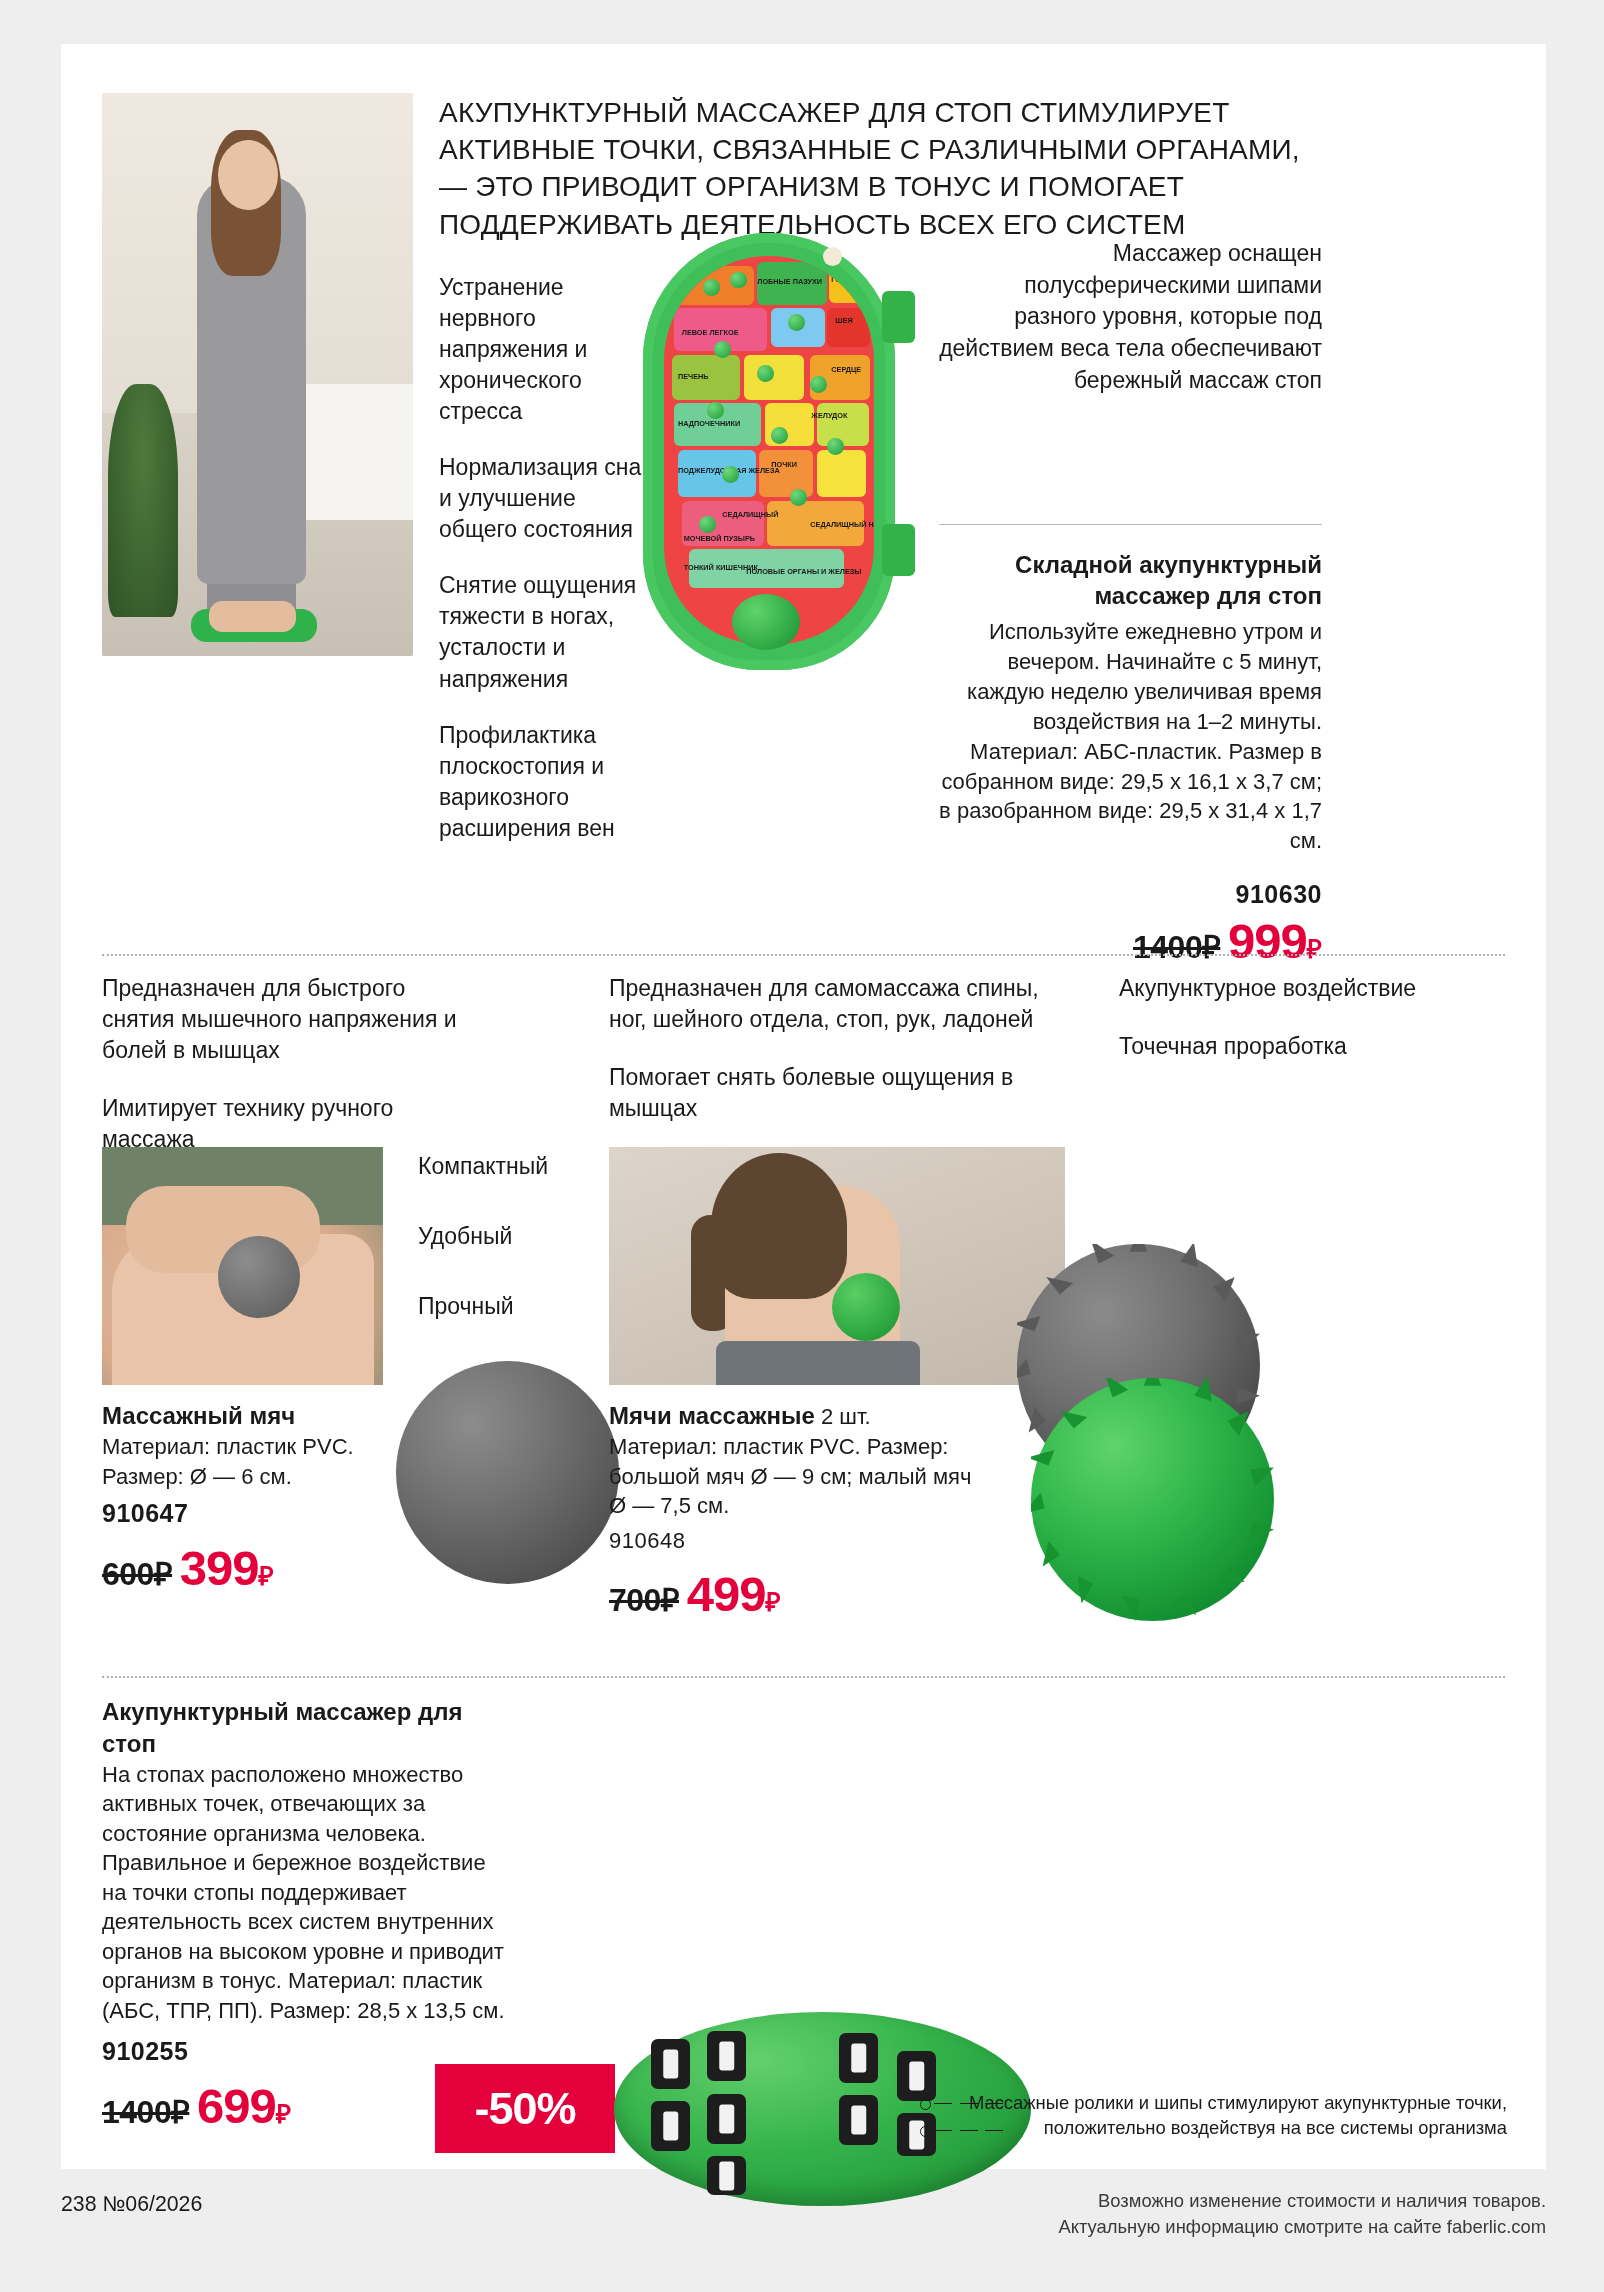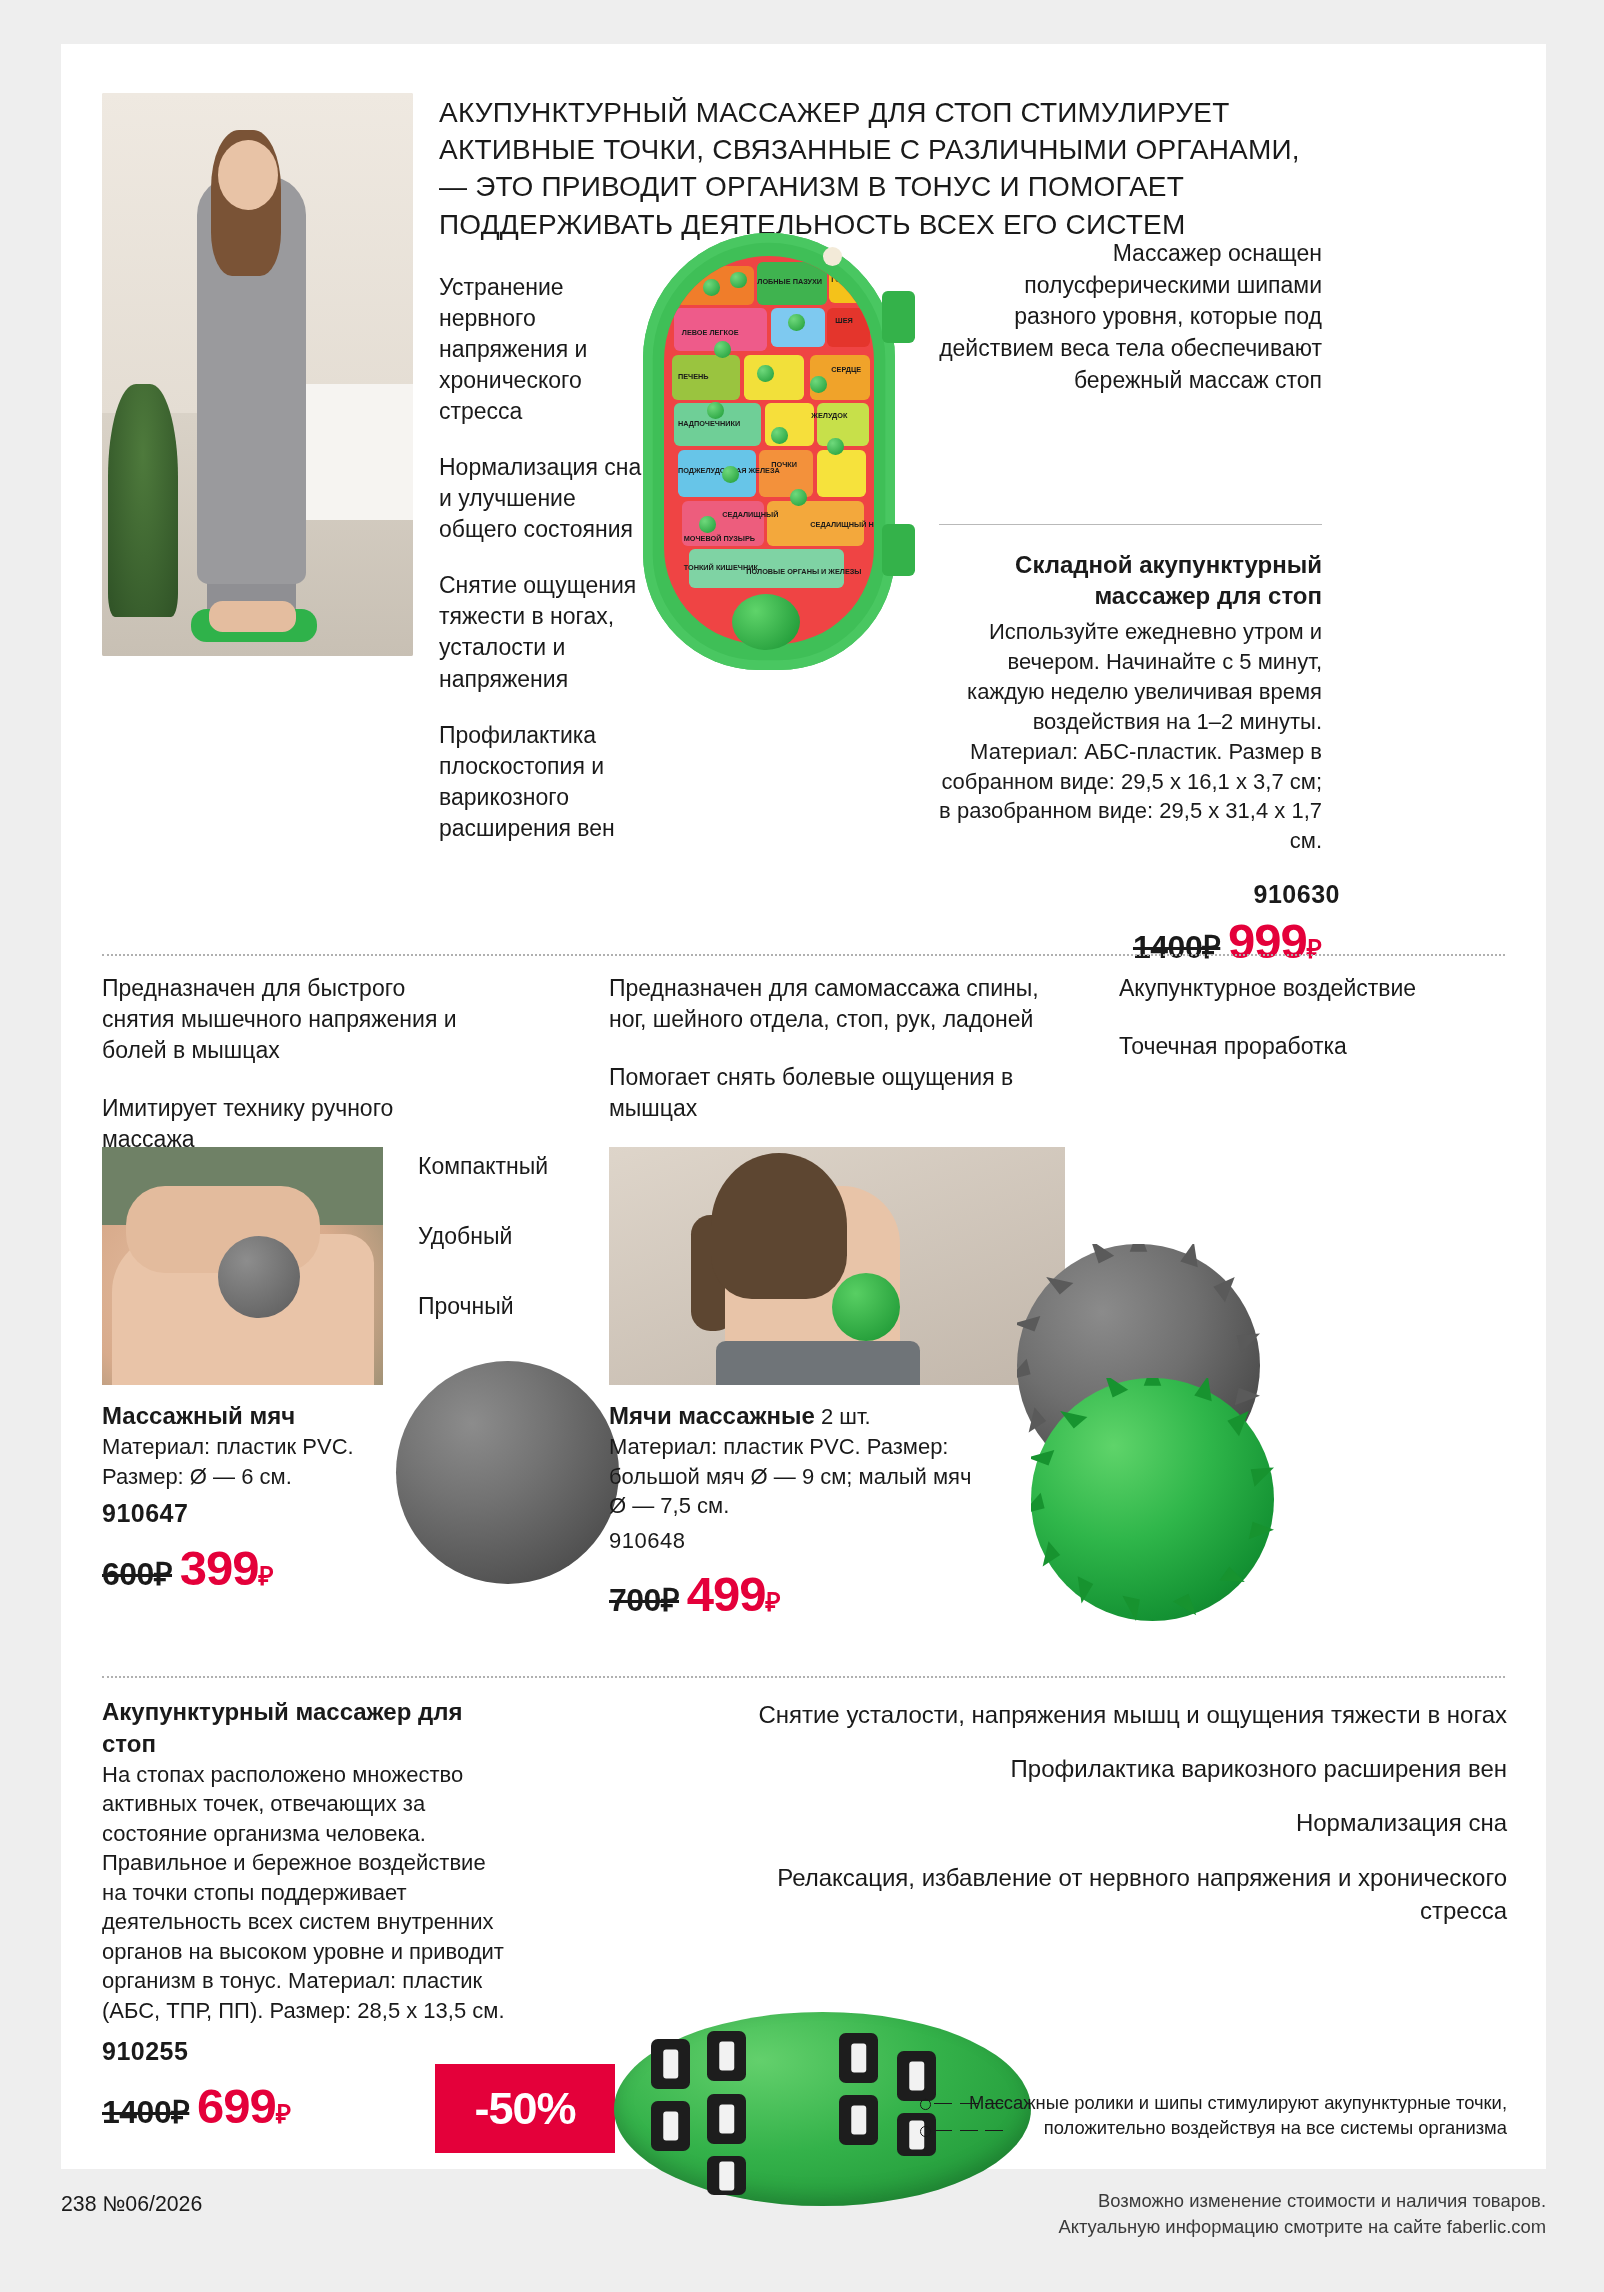--- a/index.html
+++ b/index.html
@@ -53,21 +53,21 @@
   }
   .prod1-title{
     position:absolute;left:878px;top:505px;width:383px;text-align:right;
     font-size:24px;line-height:1.3;font-weight:bold;
   }
   .prod1-desc{
     position:absolute;left:878px;top:573px;width:383px;text-align:right;
     font-size:22px;line-height:1.36;
   }
   .prod1-code{
-    position:absolute;left:896px;top:836px;width:383px;text-align:right;
+    position:absolute;left:878px;top:836px;width:383px;text-align:right;
     font-size:25px;font-weight:bold;letter-spacing:0.5px;
   }
   .prod1-price{
     position:absolute;left:878px;top:869px;width:383px;text-align:right;
   }
 
   .oldprice{
     font-size:32px;font-weight:bold;color:#1a1a1a;text-decoration:line-through;
     text-decoration-thickness:2.9px;margin-right:7.8px;letter-spacing:-0.5px;
   }
@@ -431,26 +431,20 @@
   <div class="sec3">
     <div class="s3-left">
       <div class="nm">Акупунктурный массажер для стоп</div>
       <div>На стопах расположено множество активных точек, отвечающих за состояние организма человека. Правильное и бережное воздействие на точки стопы поддерживает деятельность всех систем внутренних органов на высоком уровне и приводит организм в тонус. Материал: пластик (АБС, ТПР, ПП). Размер: 28,5 х 13,5 см.</div>
       <div class="code">910255</div>
       <div class="price">
         <span class="oldprice">1400₽</span><span class="newprice">699</span><span class="cur-new">₽</span>
       </div>
     </div>
 
-    <div class="s3-right">
-      <p>Снятие усталости, напряжения мышц и ощущения тяжести в ногах</p>
-      <p>Профилактика варикозного расширения вен</p>
-      <p>Нормализация сна</p>
-      <p>Релаксация, избавление от нервного напряжения и хронического стресса</p>
-    </div>
 
     <div class="badge50">-50%</div>
 
     <div class="massager-oval">
       <div class="roller" style="left:37px;top:27px;width:39px;height:50px;">
           <i></i>
         </div>
       <div class="roller" style="left:37px;top:89px;width:39px;height:50px;">
           <i></i>
         </div>

